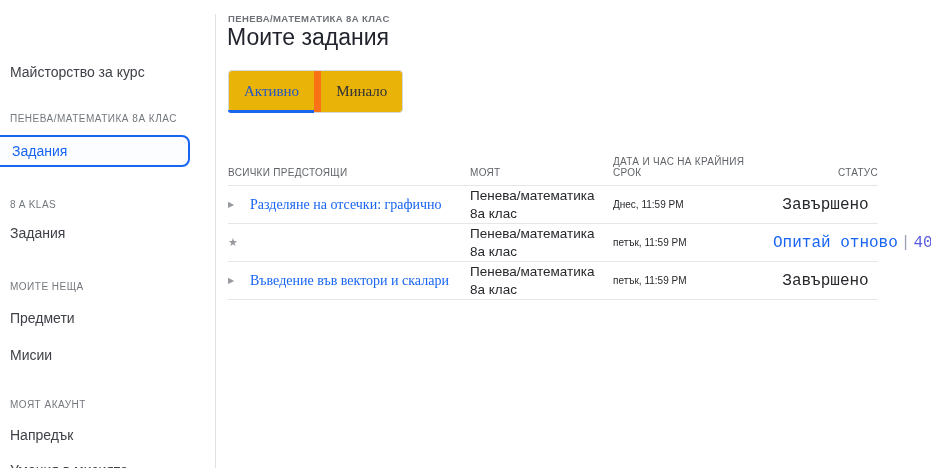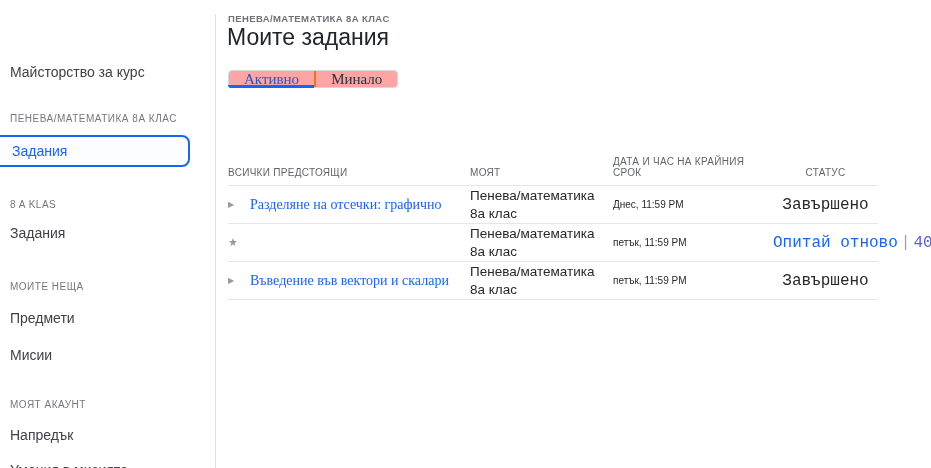--- a/index.html
+++ b/index.html
@@ -34,47 +34,47 @@
   .main{position:absolute;left:194px;top:0;right:0;height:468px;}
   .breadcrumb{
     position:absolute;left:34px;top:13px;font-size:9.5px;font-weight:700;
     color:#6e7278;letter-spacing:.4px;white-space:nowrap;
   }
   .page-title{
     position:absolute;left:33px;top:24px;font-size:23px;font-weight:400;
     color:#21242c;white-space:nowrap;
   }
   .tabs{
-    position:absolute;left:34px;top:70px;height:18px;display:flex;
+    position:absolute;left:34px;top:70px;height:43px;display:flex;
     border:1px solid #d6d9db;border-radius:4px;box-sizing:border-box;
-    background:#fca5a5;
+    background:#eab308;
   }
   .tab{
     font-family:"Liberation Serif",serif;font-size:15px;
     display:flex;align-items:center;justify-content:center;
     padding:0 15px;position:relative;color:#2e3136;cursor:pointer;
     white-space:nowrap;
   }
-  .tab + .tab{border-left:2px solid #f97316;}
+  .tab + .tab{border-left:7px solid #f97316;}
   .tab.active{color:#2257c4;}
   .tab.active::after{
     content:"";position:absolute;left:-1px;right:0;bottom:-1px;height:3px;
     background:#1865f2;border-bottom-left-radius:4px;
   }
   
   .table{position:absolute;left:34px;top:118px;width:650px;}
   .thead,.trow{
     display:grid;grid-template-columns:242px 143px 160px 105px;
     align-items:center;box-sizing:border-box;
   }
   .thead{
     padding:8px 0 7px 0;border-bottom:1px solid #e4e6e8;
     font-size:10px;color:#606469;letter-spacing:.3px;align-items:end;
   }
-  .th-right{text-align:center;margin-top:41px;}
+  .th-right{text-align:right;margin-top:41px;}
   .trow{min-height:38px;border-bottom:1px solid #e4e6e8;}
   .cell-name{display:flex;align-items:center;font-family:Liberation Serif, serif;}
   .row-icon{
     flex:0 0 22px;color:#96999e;display:inline-flex;align-items:center;
     line-height:1;
   }
   .icon-triangle::before{content:"▶";font-size:8px;}
   .icon-star::before{content:"★";font-size:11px;}
   .a-link{color:#1865f2;font-size:14px;cursor:pointer;text-decoration:none;}
   .cell-class{font-size:13.5px;color:#26282c;line-height:1.28;padding-right:10px;}

